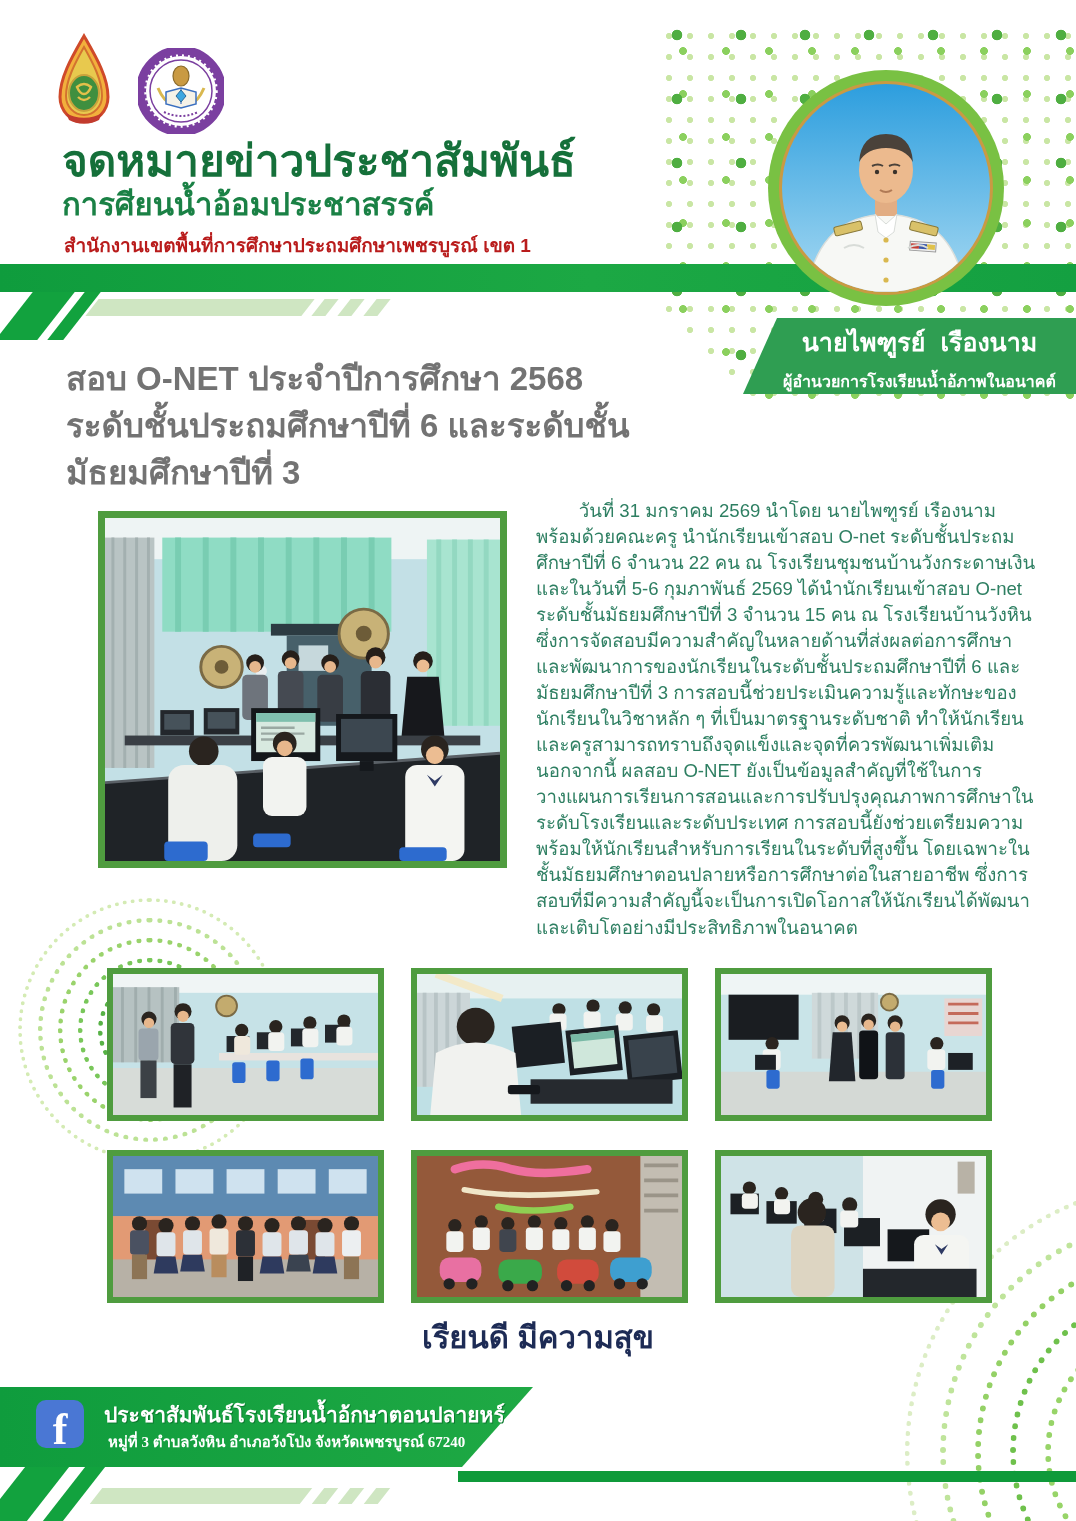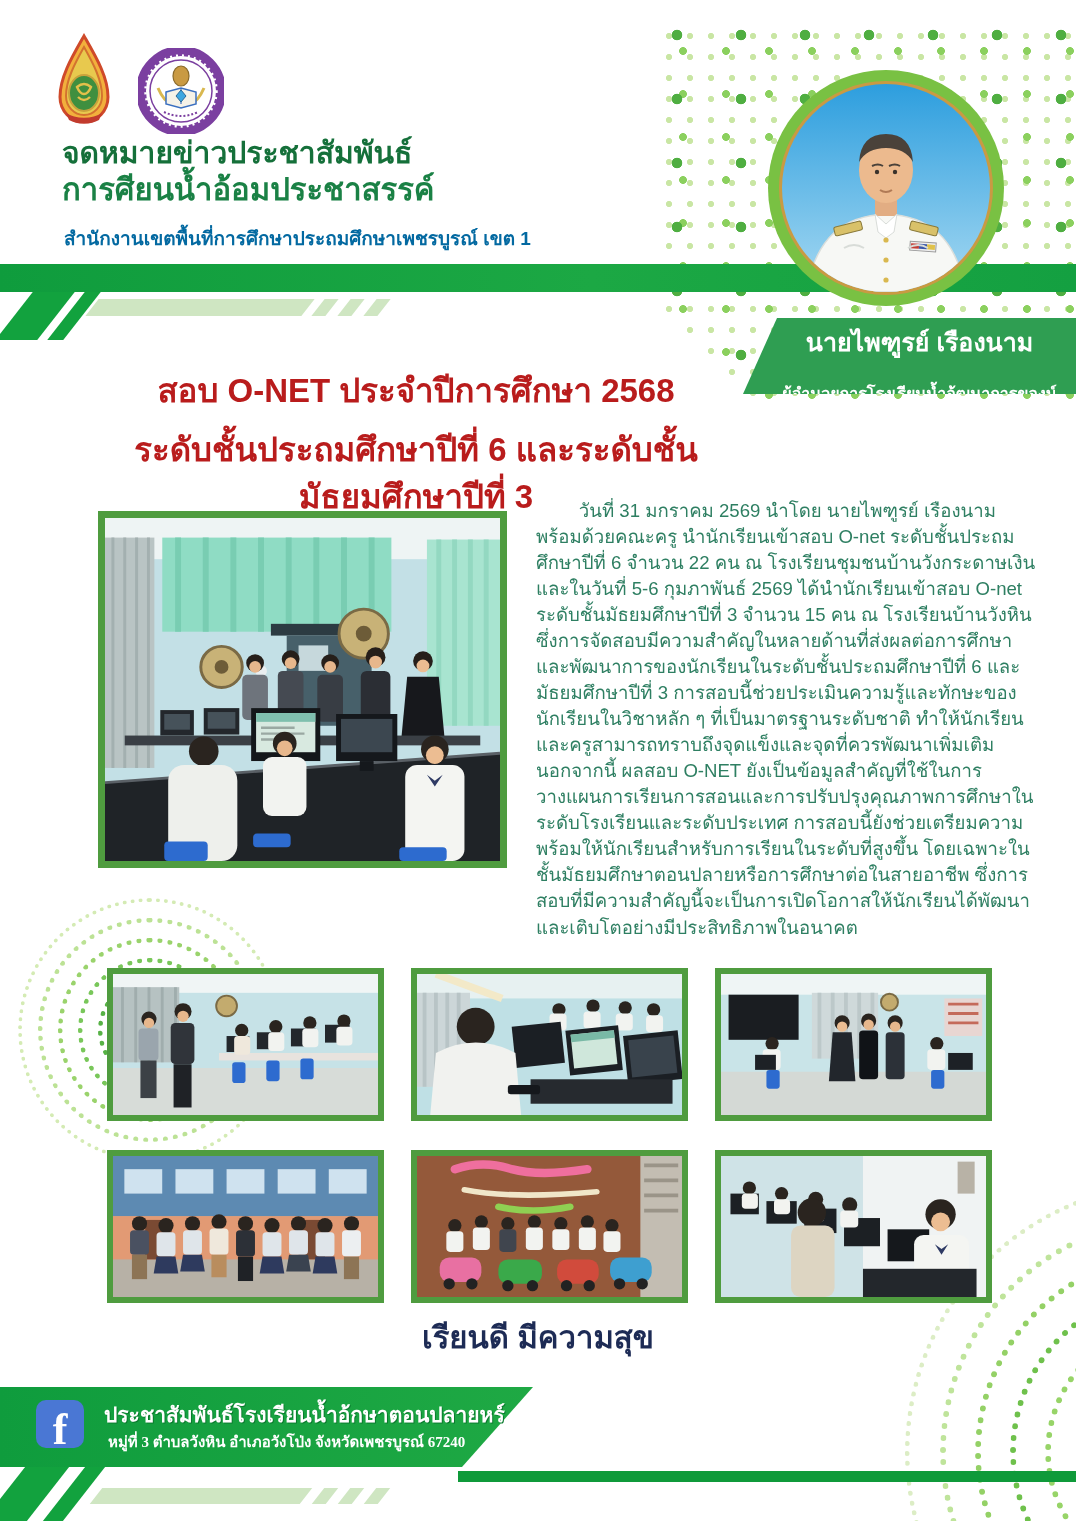--- a/index.html
+++ b/index.html
@@ -16,42 +16,42 @@
       radial-gradient(circle at 9px 9px,#8bd05e 3.6px,transparent 4.2px),
       radial-gradient(circle at 6px 6px,#c9e6a4 2.8px,transparent 3.3px);
     background-size:64px 64px,43px 43px,21px 21px;
     background-position:6px 2px,14px 20px,3px 8px;
     clip-path:polygon(0 0,100% 0,100% 100%,22% 100%,0 78%);
   }
   .ring{position:absolute;border-radius:50%;border-style:dotted;box-sizing:border-box;background:transparent;z-index:0;}
   
   .logo{position:absolute;z-index:2;}
   .title-block{position:absolute;left:62px;top:136px;z-index:2;width:620px;}
-  .nl-title{font-size:30px;font-weight:bold;color:#15703a;line-height:1.12;margin:0;}
+  .nl-title{font-size:44px;font-weight:bold;color:#15703a;line-height:1.12;margin:0;}
   .nl-school{font-size:31px;font-weight:bold;color:#1a8145;line-height:1.15;margin:2px 0 0 0;}
-  .nl-district{font-size:19px;color:#0369a1;margin:16px 0 0 2px;font-weight:bold;}
+  .nl-district{font-size:19px;color:#b91c1c;margin:7px 0 0 2px;font-weight:bold;}
   .green-band{position:absolute;left:0;top:264px;width:1076px;height:28px;
     background:linear-gradient(90deg,#0f9c3d,#1ca844 55%,#14a041);z-index:2;}
   .deco-slash{position:absolute;transform:skewX(-38deg);z-index:1;}
   .pale{background:#cfe6c2;}
   .dkgreen{background:#12a23e;}
   
   .director-ring{position:absolute;left:768px;top:70px;width:236px;height:236px;border-radius:50%;
     background:#79c143;z-index:3;box-shadow:0 0 0 0 #79c143;}
   .director-gold{position:absolute;left:11px;top:11px;width:214px;height:214px;border-radius:50%;
     background:#c99a43;}
   .director-photo{position:absolute;left:3px;top:3px;width:208px;height:208px;border-radius:50%;overflow:hidden;}
   .name-banner{position:absolute;left:743px;top:318px;width:333px;height:76px;
     background:#2f9e52;z-index:3;clip-path:polygon(34px 0,100% 0,100% 100%,0 100%);
     display:flex;flex-direction:column;justify-content:center;align-items:center;padding-left:20px;box-sizing:border-box;}
-  .dir-name{color:#ffffff;font-size:25px;font-weight:bold;margin:16px;}
+  .dir-name{color:#ffffff;font-size:25px;font-weight:bold;margin:4px;font-family:Liberation Mono, monospace;}
   .dir-pos{color:#ffffff;font-size:16px;font-weight:bold;margin:3px 0 0 0;}
   
   .headline{position:absolute;left:66px;top:356px;z-index:2;width:700px;}
-  .headline p{margin:12px;color:#b91c1c;font-weight:bold;font-size:33px;line-height:1.42;text-align:center;}
+  .headline p{margin:0;color:#737373;font-weight:bold;font-size:33px;line-height:1.42;}
   
   .main-photo{position:absolute;left:98px;top:511px;width:409px;height:357px;
     border:7px solid #4f9c3f;box-sizing:border-box;background:#fff;z-index:2;}
   .main-photo svg{display:block;width:100%;height:100%;}
   .body-text{position:absolute;left:530px;top:492px;width:516px;z-index:2;
     color:#2e7f62;font-size:18.6px;line-height:1.4;text-align:left;}
   .body-text p{margin:6px;text-indent:2.3em;}
   
   .gphoto{position:absolute;width:277px;height:153px;border:6px solid #4f9c3f;
     box-sizing:border-box;background:#fff;z-index:2;}
@@ -161,21 +161,21 @@
               <rect x="145" y="160" width="8" height="5" fill="#e0c24a"></rect>
           </g>
           <path d="M62 164 q10 -6 20 0 M126 164 q10 -6 20 0" stroke="#d8dcd8" stroke-width="2" fill="none"></path>
         </svg>
       </div>
     </div>
   </div>
 
   <div class="name-banner">
     <p class="dir-name">นายไพฑูรย์  เรืองนาม</p>
-    <p class="dir-pos">ผู้อำนวยการโรงเรียนน้ำอ้ฒนาการของน์</p>
+    <p class="dir-pos">ผู้อำนวยการโรงเรียนน้ำอ้ภาพในอนาคต์</p>
   </div>
 
   <div class="headline">
     <p>สอบ O-NET ประจำปีการศึกษา 2568</p>
     <p>ระดับชั้นประถมศึกษาปีที่ 6 และระดับชั้นมัธยมศึกษาปีที่ 3</p>
   </div>
 
   <div class="main-photo">
     <svg viewBox="0 0 400 350" preserveAspectRatio="none">
       <rect width="400" height="350" fill="#c3e0e6"></rect>

